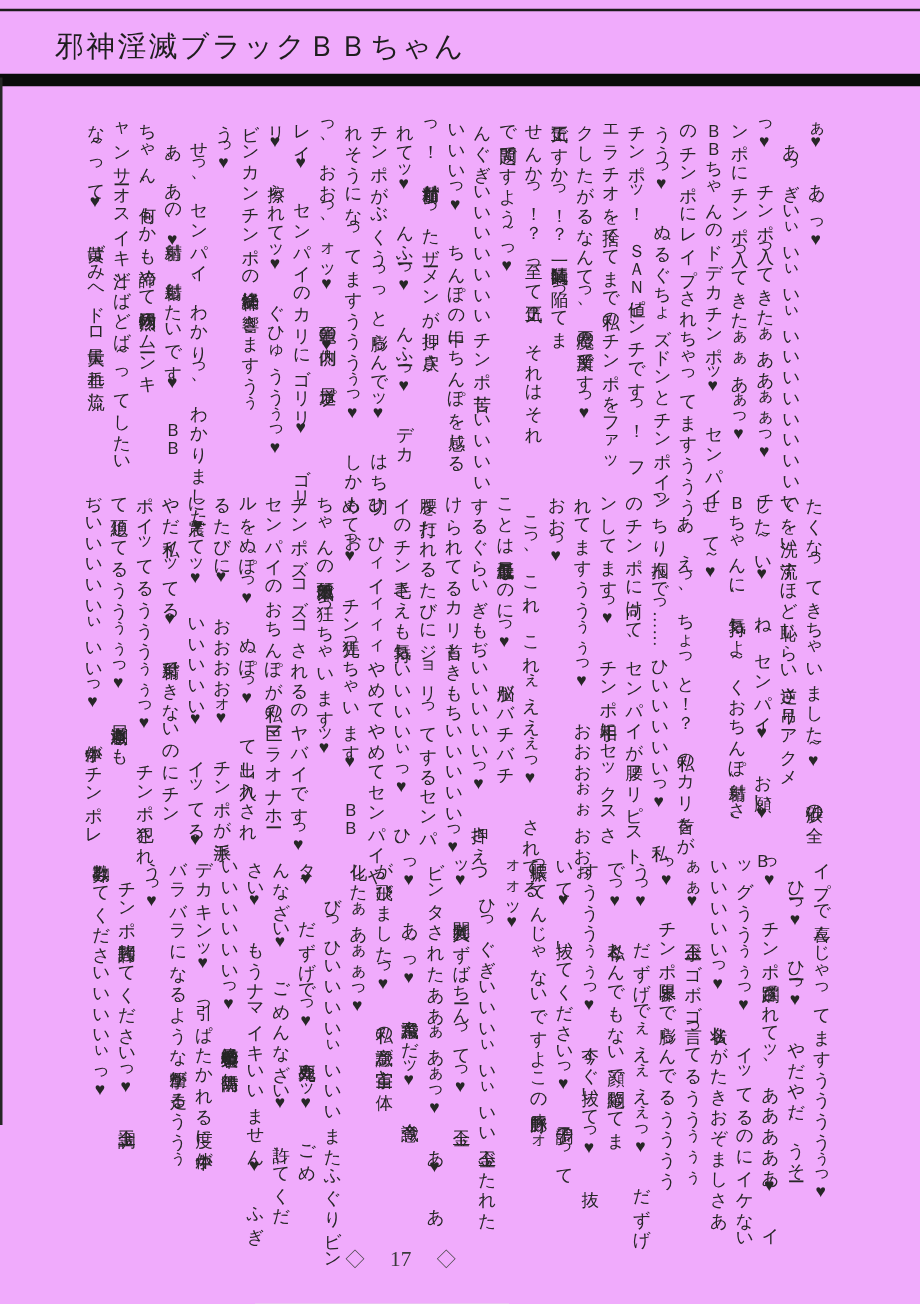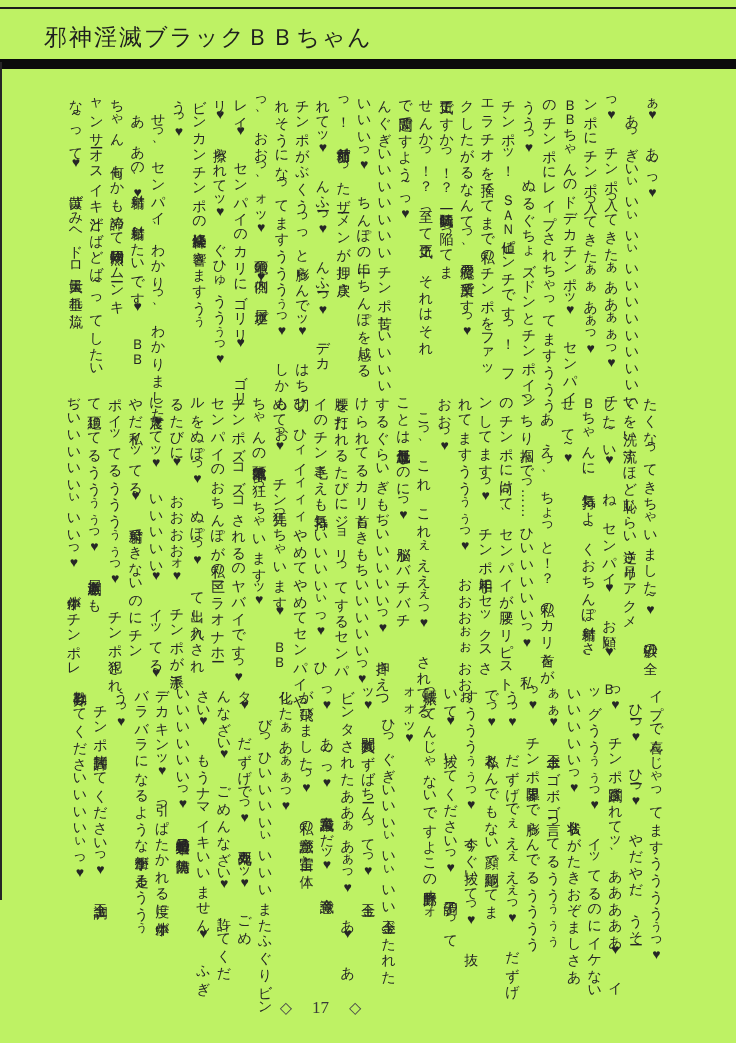--- a/index.html
+++ b/index.html
@@ -1,39 +1,39 @@
 <!DOCTYPE html>
 <html lang="ja"><head>
 <meta charset="utf-8">
 <style>
   html,body{margin:0;padding:0;background:#e8e8e6;}
   .page{
     position:relative;width:736px;height:1043px;margin:0 auto;
-    background:#bef264;overflow:hidden;
+    background:#f0abfc;overflow:hidden;
     font-family:"Liberation Serif","DejaVu Serif",serif;
   }
   .topline{position:absolute;top:7px;left:0;width:736px;height:2px;background:#1c1c1c;}
   .title{
     position:absolute;top:22px;left:44px;
     font-size:23px;color:#1e1e1e;letter-spacing:2px;white-space:nowrap;
   }
   .bar{position:absolute;top:59px;left:0;width:736px;height:10px;background:#0b0b0b;}
   .leftedge{position:absolute;top:62px;left:0;width:2px;height:838px;background:#262626;}
   .band{
     position:absolute;
     writing-mode:vertical-rl;text-orientation:mixed;
     color:#262626;font-size:14px;
   }
   .band .col{
     line-height:20.6px;letter-spacing:0.6px;white-space:nowrap;
   }
   .up{text-orientation:upright;}
   .footer{
     position:absolute;top:998px;left:0;width:641px;
-    text-align:center;font-size:17px;color:#3a3a3a;
+    text-align:center;font-size:17px;color:#3a3a3a;font-family:Liberation Serif, serif;
   }
   .footer .num{margin:0 20px;}
   .footer .dia{font-size:16px;color:#4a4a4a;}
 </style>
 </head>
 <body>
 
 <div class="page">
   <div class="topline"></div>
   <div class="title">邪神淫滅ブラックＢＢちゃん</div>

